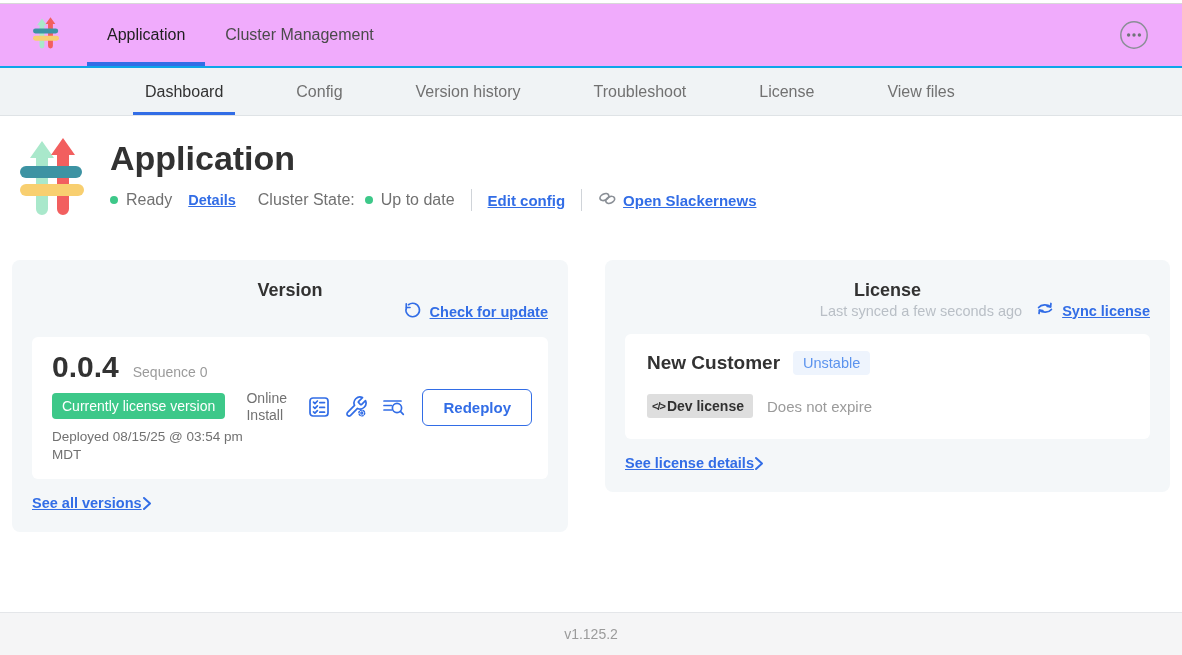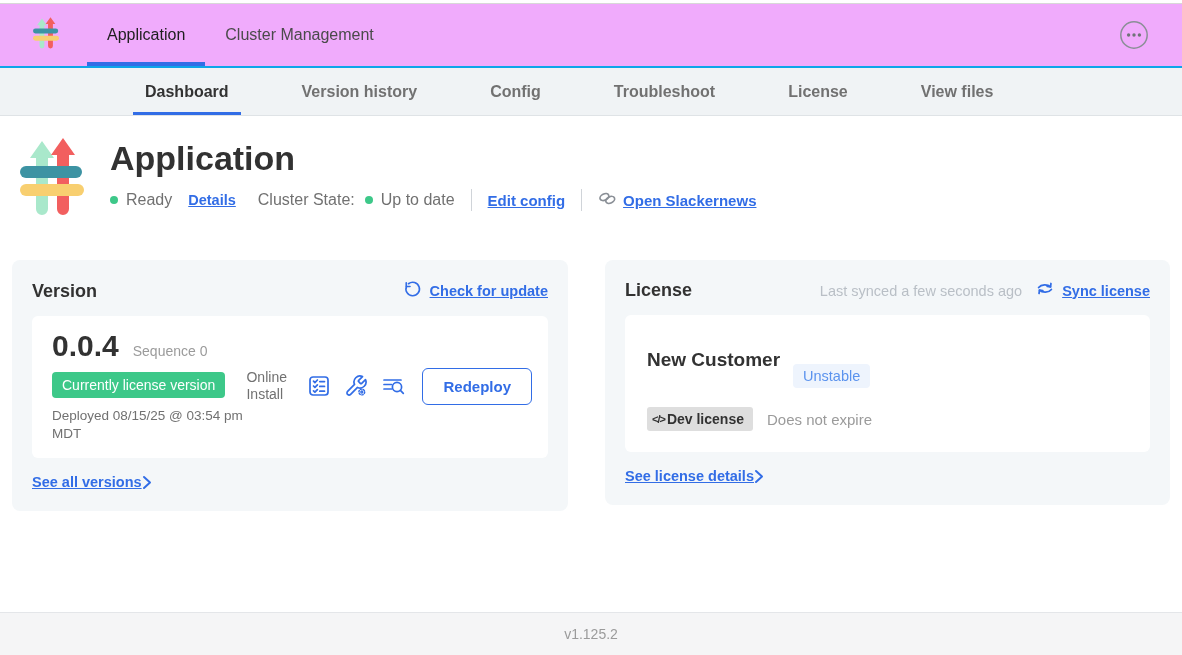--- a/index.html
+++ b/index.html
@@ -22,21 +22,21 @@
   .nav-tab { display:flex; align-items:center; padding:0 20px; font-size:16px; color:#4a4a4a;
     position:relative; cursor:pointer; }
   .nav-tab.active { color:#1e1e1e; }
   .nav-tab.active::after { content:""; position:absolute; left:0; right:0; bottom:0;
     height:4px; background:#326de6; }
   .nav-spacer { flex:1; }
   .more-btn { align-self:center; margin-right:33px; width:30px; height:30px; padding:0;
     background:none; border:none; cursor:pointer; }
 
   .sub-nav { height:48px; flex:none; background:#f0f3f5; border-bottom:1px solid #dfe3e6;
-    display:flex; align-items:stretch; padding-left:133px;font-weight:bold; }
+    display:flex; align-items:stretch; padding-left:133px; }
   .sub-tab { display:flex; align-items:center; padding:0 12px; margin-right:49px;
     font-size:16px; color:#717171; position:relative; cursor:pointer; white-space:nowrap; }
   .sub-tab.active { color:#323232; }
   .sub-tab.active::after { content:""; position:absolute; left:0; right:0; bottom:0;
     height:3px; background:#326de6; }
 
   main { flex:1; background:#fff; }
 
   
   .app-header { display:flex; padding:18px 0 0 20px; }
@@ -52,21 +52,21 @@
   .status-row .cluster-dot { margin-left:10px; }
   .status-row .cluster-val { margin-left:8px; }
   .vdiv { width:1px; height:22px; background:#d0d4d9; margin:0 16px; flex:none; }
   .open-link-wrap { display:flex; align-items:center; gap:6px; }
 
   
   .cards-row { display:flex; align-items:flex-start; gap:37px; margin:40px 12px 0; }
   .card { background:#f4f7f9; border-radius:8px; padding:20px; }
   .version-card { width:556px; }
   .license-card { width:565px; }
-  .card-header { display:flex; align-items:center; }
+  .card-header { display:flex; align-items:center;flex-direction:column; }
   .card-title { font-size:18px; font-weight:bold; color:#323232; }
   .hdr-right { margin-left:auto; display:flex; align-items:center; gap:8px; }
 
   .inner-card { background:#fff; border-radius:6px; margin-top:14px; }
   .version-inner { padding:13px 16px 15px 20px; display:flex; }
   .vi-left { flex:1; }
   .version-line { display:flex; align-items:baseline; }
   .version-number { font-size:30px; font-weight:bold; color:#323232; }
   .sequence { font-size:14px; color:#9b9b9b; margin-left:14px; }
   .deployed-badge { display:inline-block; margin-top:9px; background:#3dc889; color:#fff;
@@ -78,21 +78,21 @@
   .redeploy-btn { background:#fff; border:1.5px solid #326de6; color:#326de6; font-weight:bold;
     font-size:15px; padding:9px 20px; border-radius:6px; cursor:pointer; font-family:inherit;
     margin-left:3px; }
   .see-link { display:inline-flex; align-items:center; margin-top:16px; }
   .see-link .chev { line-height:0; }
 
   .license-inner { padding:17px 22px 21px; }
   .customer-line { display:flex; align-items:center; }
   .customer-name { font-size:19px; font-weight:bold; color:#323232; }
   .unstable-badge { margin-left:13px; background:#eef4fd; color:#5b93ee; font-size:14.5px;
-    padding:4px 10px; border-radius:4px;margin-top:32px; }
+    padding:4px 10px; border-radius:4px; }
   .license-meta { display:flex; align-items:center; margin-top:19px; }
   .dev-tag { background:#dedede; color:#323232; font-size:14px; font-weight:bold;
     padding:4px 9px 4px 5px; border-radius:3px; display:inline-flex; align-items:center; gap:2px; }
   .dev-tag .code-glyph { font-size:11px; letter-spacing:-1px; }
   .expiry { margin-left:14px; font-size:15px; color:#9b9b9b; }
   .last-synced { font-size:14.5px; color:#b9bfc6; margin-right:6px; }
 
   footer { height:43px; flex:none; background:#f5f5f6; border-top:1px solid #e4e6e9;
     display:flex; align-items:center; justify-content:center; font-size:14px; color:#9b9b9b; }
 </style>
@@ -129,24 +129,24 @@
       </svg>
     </span>
   </button>
 </header>
 
 <nav class="sub-nav">
   <div class="sub-tab active">
     <span>Dashboard</span>
   </div>
   <div class="sub-tab">
+    <span>Config</span>
+  </div>
+  <div class="sub-tab">
     <span>Version history</span>
-  </div>
-  <div class="sub-tab">
-    <span>Config</span>
   </div>
   <div class="sub-tab">
     <span>Troubleshoot</span>
   </div>
   <div class="sub-tab">
     <span>License</span>
   </div>
   <div class="sub-tab">
     <span>View files</span>
   </div>

